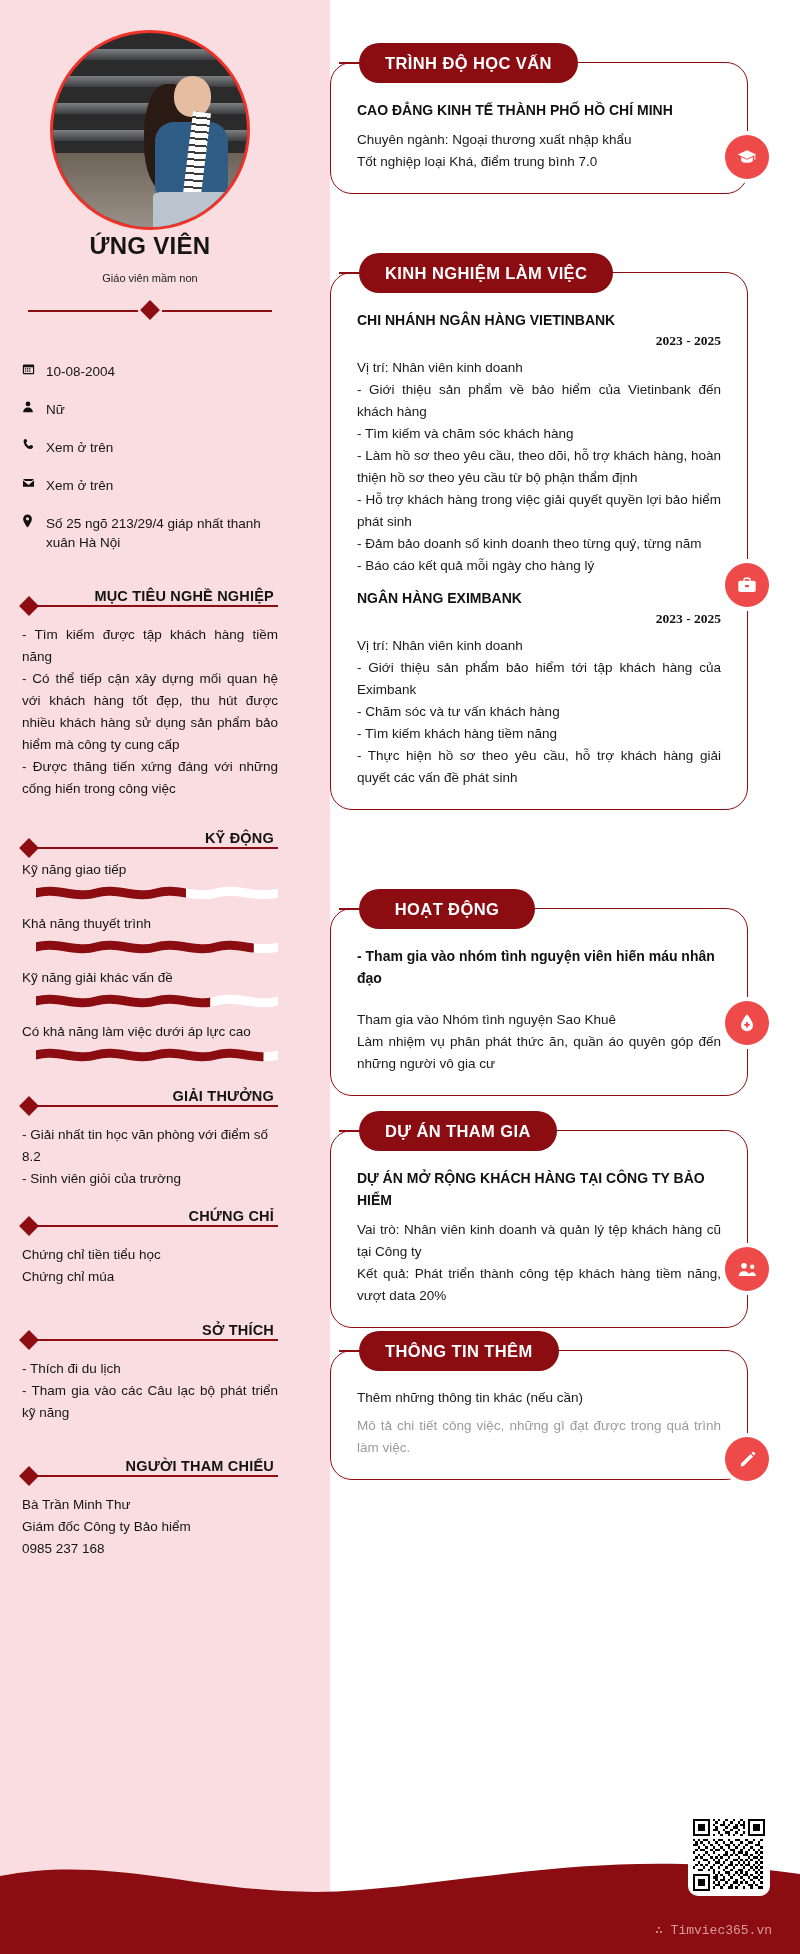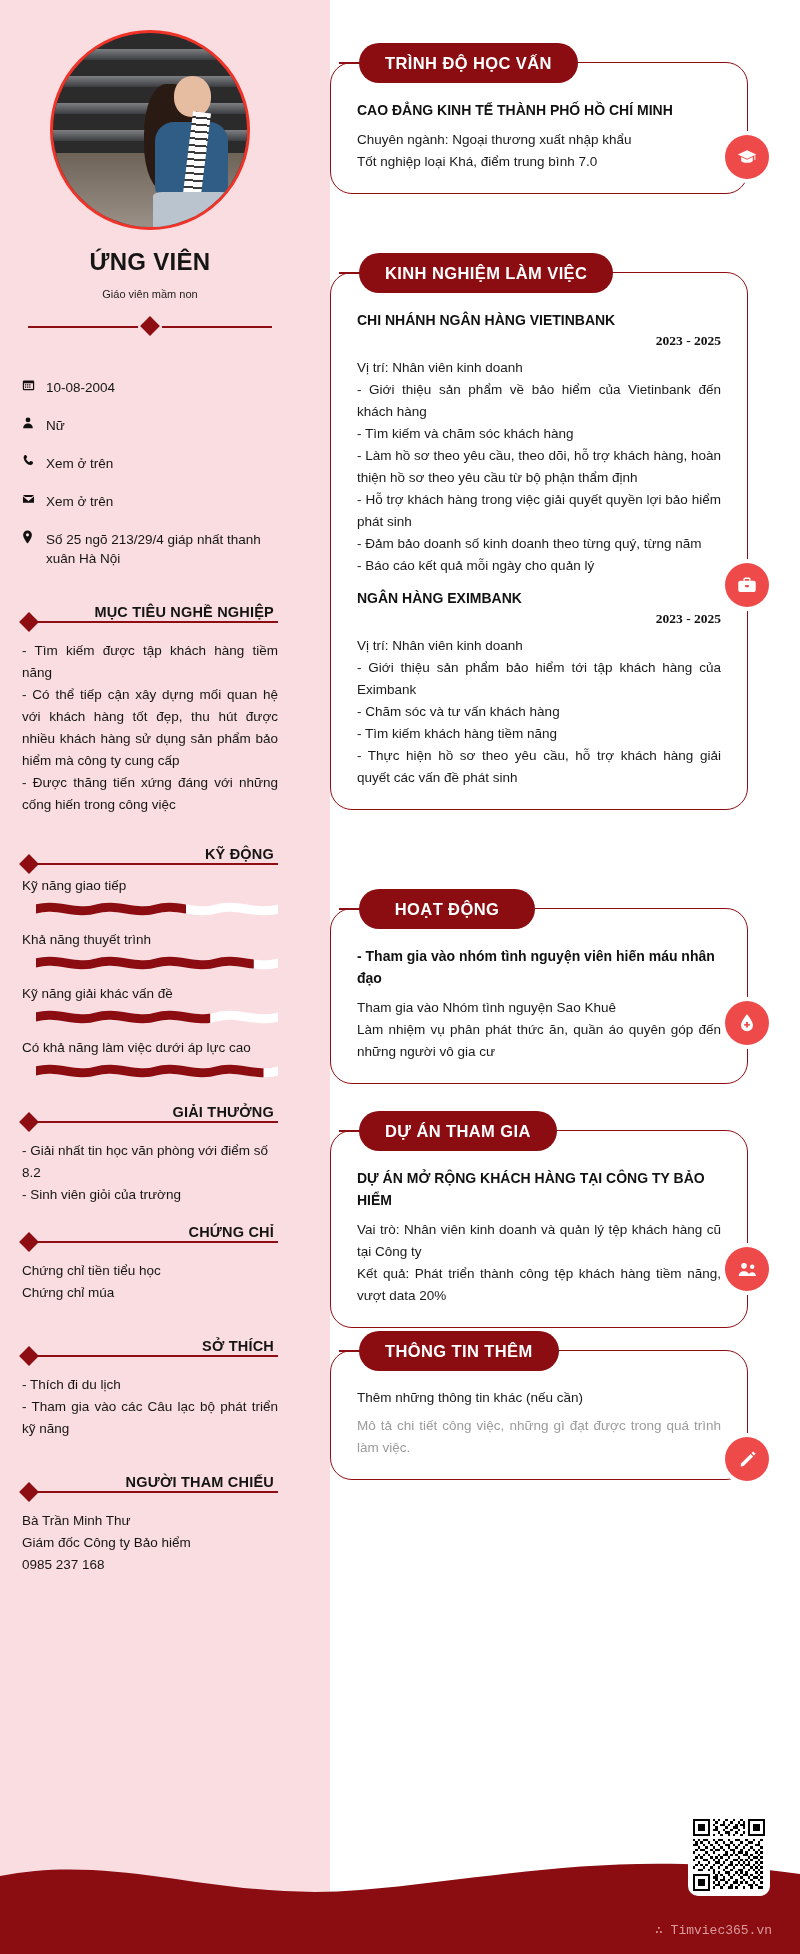--- a/index.html
+++ b/index.html
@@ -45,21 +45,21 @@
              background: #e7bda1; border-radius: 48% 48% 46% 46%; }
   .ph-body { position: absolute; left: 12%; bottom: 20%; width: 70%; height: 46%;
              background: #2f5d86; border-radius: 26% 26% 10% 10%; }
   .ph-sash { position: absolute; left: 44%; bottom: 20%; width: 17%; height: 52%;
              background: repeating-linear-gradient(178deg,#fdfdfd 0 5px,#3a3a3a 5px 7px);
              transform: rotate(7deg); }
   .ph-jeans { position: absolute; left: 10%; bottom: 0; width: 74%; height: 22%;
               background: #b9c4cf; border-radius: 12% 12% 0 0; }
   .cand-name {
     text-align: center; font-size: 24px; font-weight: bold;
-    color: #151515; margin-top: 18px; letter-spacing: .3px;
+    color: #151515; margin-top: 2px; letter-spacing: .3px;
   }
   .cand-role {
     text-align: center; font-size: 11px; color: #222; margin-top: 12px;
   }
   
   .name-div { position: relative; height: 22px; margin-top: 16px; }
   .name-div .ln { position: absolute; top: 10px; height: 2px; background: #8e0d12; }
   .name-div .l1 { left: 6px; width: 110px; }
   .name-div .l2 { right: 6px; width: 110px; }
   .name-div .dm { position: absolute; left: 50%; top: 3px; margin-left: -7px;
@@ -365,21 +365,21 @@
     </div>
     <div class="card-body">
       <div class="entry-title">CHI NHÁNH NGÂN HÀNG VIETINBANK</div>
       <div class="entry-date">2023 - 2025</div>
       <div class="entry-line" style="margin-top:8px">Vị trí: Nhân viên kinh doanh</div>
       <div class="entry-line j">- Giới thiệu sản phẩm về bảo hiểm của Vietinbank đến khách hàng</div>
       <div class="entry-line j">- Tìm kiếm và chăm sóc khách hàng</div>
       <div class="entry-line j">- Làm hồ sơ theo yêu cầu, theo dõi, hỗ trợ khách hàng, hoàn thiện hồ sơ theo yêu cầu từ bộ phận thẩm định</div>
       <div class="entry-line j">- Hỗ trợ khách hàng trong việc giải quyết quyền lợi bảo hiểm phát sinh</div>
       <div class="entry-line j">- Đảm bảo doanh số kinh doanh theo từng quý, từng năm</div>
-      <div class="entry-line j">- Báo cáo kết quả mỗi ngày cho quản lý</div>
+      <div class="entry-line j">- Báo cáo kết quả mỗi ngày cho hàng lý</div>
       <div class="gap"></div>
       <div class="entry-title">NGÂN HÀNG EXIMBANK</div>
       <div class="entry-date">2023 - 2025</div>
       <div class="entry-line" style="margin-top:8px">Vị trí: Nhân viên kinh doanh</div>
       <div class="entry-line j">- Giới thiệu sản phẩm bảo hiểm tới tập khách hàng của Eximbank</div>
       <div class="entry-line j">- Chăm sóc và tư vấn khách hàng</div>
       <div class="entry-line j">- Tìm kiếm khách hàng tiềm năng</div>
       <div class="entry-line j">- Thực hiện hồ sơ theo yêu cầu, hỗ trợ khách hàng giải quyết các vấn đề phát sinh</div>
     </div>
   </div>
@@ -389,21 +389,21 @@
     <div class="pill" style="min-width:176px">HOẠT ĐỘNG</div>
     <div class="badge" style="top:92px">
       <svg width="16" height="20" viewBox="0 0 16 20">
           <path d="M8 1.2C8 1.2 2 8.2 2 12.2A6 6 0 0 0 14 12.2C14 8.2 8 1.2 8 1.2z" fill="#fff"></path>
           <rect x="7.1" y="9" width="1.8" height="5.6" fill="#ef4a4a"></rect>
           <rect x="5.2" y="10.9" width="5.6" height="1.8" fill="#ef4a4a"></rect>
         </svg>
     </div>
     <div class="card-body">
       <div class="entry-title">- Tham gia vào nhóm tình nguyện viên hiến máu nhân đạo</div>
-      <div class="entry-line" style="margin-top:8px">Tham gia vào Nhóm tình nguyện Sao Khuê</div>
+      <div class="entry-line" style="margin-top:20px">Tham gia vào Nhóm tình nguyện Sao Khuê</div>
       <div class="entry-line j">Làm nhiệm vụ phân phát thức ăn, quần áo quyên góp đến những người vô gia cư</div>
     </div>
   </div>
 
   <div class="card" style="top:1130px">
     <div class="pill-stub"></div>
     <div class="pill" style="min-width:190px">DỰ ÁN THAM GIA</div>
     <div class="badge" style="top:116px">
       <svg width="21" height="16" viewBox="0 0 24 18">
           <circle cx="8" cy="5.4" r="3.2" fill="#fff"></circle>

